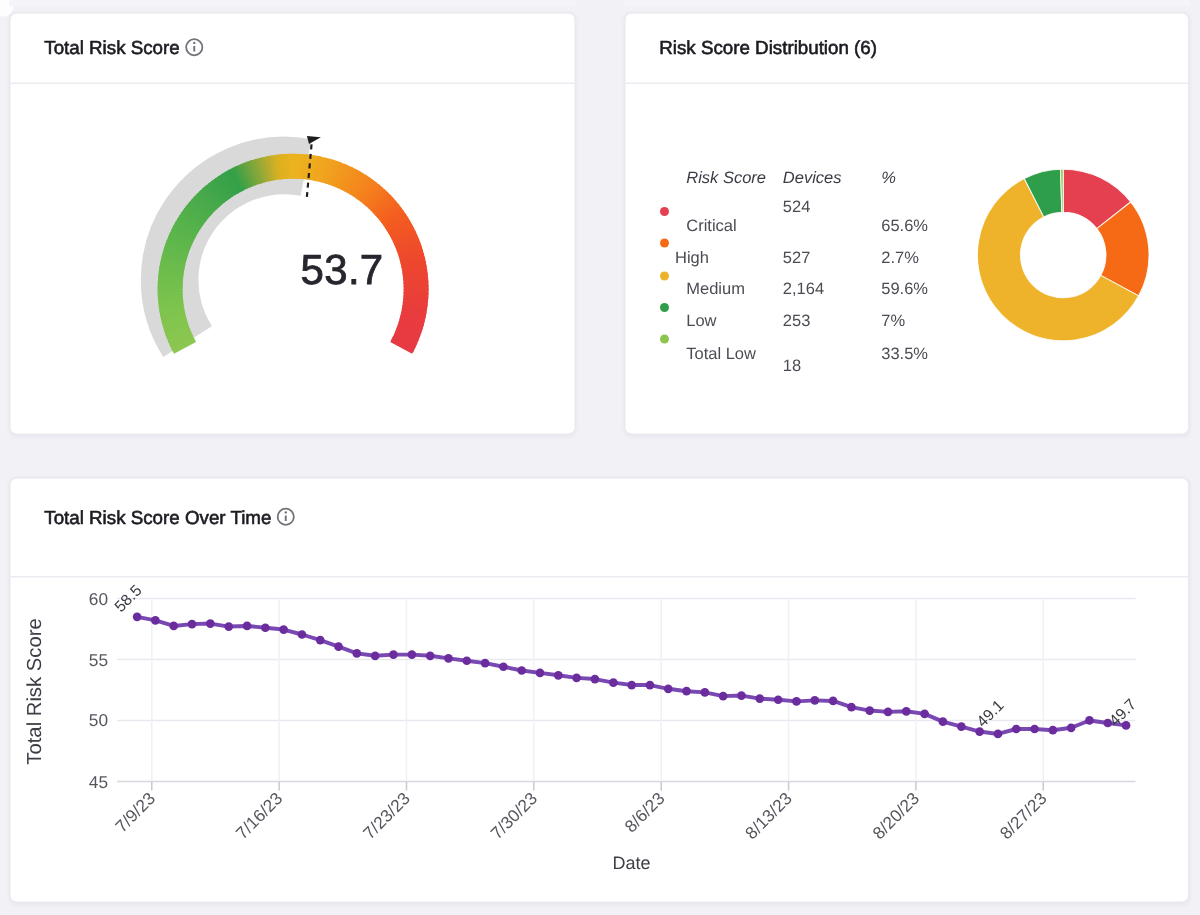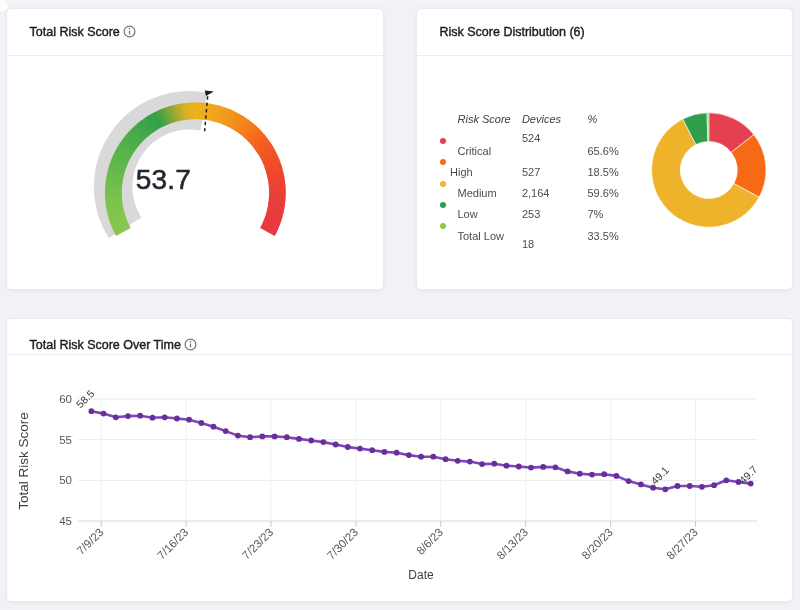--- a/index.html
+++ b/index.html
@@ -6,21 +6,21 @@
     font-family:"Liberation Sans", sans-serif; }
   .card { position:absolute; background:#fff; border:1px solid #eae9f0; border-radius:5px;
     box-shadow:0 1px 3px rgba(40,40,70,0.05); }
   .chead { position:absolute; left:0; right:0; top:0; height:47px; border-bottom:1px solid #ecebf1; }
   .ctitle { position:absolute; left:22.5px; top:16px; font-size:12.5px; font-weight:400;
     -webkit-text-stroke:0.4px #1b1b22; color:#1b1b22; letter-spacing:0; white-space:nowrap; }
   .dot { position:absolute; width:6px; height:6px; border-radius:50%; }
   .tcell { position:absolute; font-size:11px; color:#4b4b54; white-space:nowrap;margin-top:10px; }
   .thead { position:absolute; font-size:11px; color:#3c3c46; white-space:nowrap;font-style:italic; }
   .big { position:absolute; left:128.7px; top:155.7px; width:120px; height:29px; line-height:29px;
-    text-align:left; font-size:28px; font-weight:400; -webkit-text-stroke:0.55px #26262e;
+    text-align:right; font-size:28px; font-weight:400; -webkit-text-stroke:0.55px #26262e;
     color:#26262e; letter-spacing:0.2px; }
 </style></head>
 <body>
 <div style="position:absolute;left:0;top:0;width:9px;height:11px;background:#fdfdfe;border-bottom-right-radius:7px"></div>
 <div style="position:absolute;left:6px;top:0;width:378px;height:4px;background:#f5f4f8"></div>
 <div style="position:absolute;left:416px;top:0;width:377px;height:4px;background:#f5f4f8"></div>
 
 <div class="card" style="left:6px;top:8px;width:378px;height:282px">
   <div class="chead">
       <div class="ctitle">Total Risk Score <svg width="13" height="13" viewBox="0 0 13 13" style="vertical-align:-2px;margin-left:0">
@@ -185,21 +185,21 @@
 <div class="thead" style="left:457.5px;top:112.5px">Risk Score</div>
 <div class="thead" style="left:521.9px;top:112.5px">Devices</div>
 <div class="thead" style="left:587.5px;top:112.5px">%</div>
 <div class="dot" style="left:439.5px;top:138.2px;background:#e5404f"></div>
 <div class="tcell lab" style="left:457.5px;top:134.7px">Critical</div>
 <div class="tcell num" style="left:521.9px;top:122px">524</div>
 <div class="tcell num" style="left:587.5px;top:134.7px">65.6%</div>
 <div class="dot" style="left:439.5px;top:159.4px;background:#f76a15"></div>
 <div class="tcell lab" style="left:450px;top:155.9px">High</div>
 <div class="tcell num" style="left:521.9px;top:155.9px">527</div>
-<div class="tcell num" style="left:587.5px;top:155.9px">18.5%</div>
+<div class="tcell num" style="left:587.5px;top:155.9px">2.7%</div>
 <div class="dot" style="left:439.5px;top:180.6px;background:#eeb32a"></div>
 <div class="tcell lab" style="left:457.5px;top:177.1px">Medium</div>
 <div class="tcell num" style="left:521.9px;top:177.1px">2,164</div>
 <div class="tcell num" style="left:587.5px;top:177.1px">59.6%</div>
 <div class="dot" style="left:439.5px;top:201.8px;background:#2f9e4a"></div>
 <div class="tcell lab" style="left:457.5px;top:198.3px">Low</div>
 <div class="tcell num" style="left:521.9px;top:198.3px">253</div>
 <div class="tcell num" style="left:587.5px;top:198.3px">7%</div>
 <div class="dot" style="left:439.5px;top:223.0px;background:#8ec54f"></div>
 <div class="tcell lab" style="left:457.5px;top:219.5px">Total Low</div>
@@ -207,21 +207,21 @@
 <div class="tcell num" style="left:587.5px;top:219.5px">33.5%</div>
 <svg style="position:absolute;left:640px;top:105px" width="140" height="135" viewBox="640 105 140 135">
     <path d="M 708.80 112.80 A 57.2 57.2 0 0 1 753.78 134.66 L 731.21 152.39 A 28.5 28.5 0 0 0 708.80 141.50 Z" fill="#e5404f" stroke="#fff" stroke-width="0.7" stroke-opacity="0.85"></path>
     <path d="M 753.78 134.66 A 57.2 57.2 0 0 1 759.10 197.24 L 733.86 183.57 A 28.5 28.5 0 0 0 731.21 152.39 Z" fill="#f76a15" stroke="#fff" stroke-width="0.7" stroke-opacity="0.85"></path>
     <path d="M 759.10 197.24 A 57.2 57.2 0 1 1 682.83 119.03 L 695.86 144.61 A 28.5 28.5 0 1 0 733.86 183.57 Z" fill="#eeb32a" stroke="#fff" stroke-width="0.7" stroke-opacity="0.85"></path>
     <path d="M 682.83 119.03 A 57.2 57.2 0 0 1 707.00 112.83 L 707.90 141.51 A 28.5 28.5 0 0 0 695.86 144.61 Z" fill="#2f9e4a" stroke="#fff" stroke-width="0.7" stroke-opacity="0.85"></path>
     <path d="M 707.00 112.83 A 57.2 57.2 0 0 1 708.80 112.80 L 708.80 141.50 A 28.5 28.5 0 0 0 707.90 141.51 Z" fill="#8ec54f" stroke="#fff" stroke-width="0.7" stroke-opacity="0.85"></path>
   </svg>
 
 <div class="card" style="left:6px;top:318px;width:787px;height:284px">
-  <div class="chead" style="height:36px">
+  <div class="chead" style="height:66px">
       <div class="ctitle" style="top:19px">Total Risk Score Over Time <svg width="13" height="13" viewBox="0 0 13 13" style="vertical-align:-2px;margin-left:0">
           <circle cx="6.5" cy="6.5" r="5.4" fill="none" stroke="#72727a" stroke-width="1.2"></circle>
           <line x1="6.5" y1="5.6" x2="6.5" y2="9.4" stroke="#72727a" stroke-width="1.3"></line>
           <circle cx="6.5" cy="3.6" r="0.8" fill="#72727a"></circle>
         </svg></div>
     </div>
 </div>
 <svg style="position:absolute;left:6px;top:368px" width="787" height="234" viewBox="6 368 787 234" font-family="'Liberation Sans', sans-serif">
     <line x1="78" y1="399.0" x2="757" y2="399.0" stroke="#e9e8ee" stroke-width="1"></line>
     <line x1="78" y1="439.7" x2="757" y2="439.7" stroke="#e9e8ee" stroke-width="1"></line>

